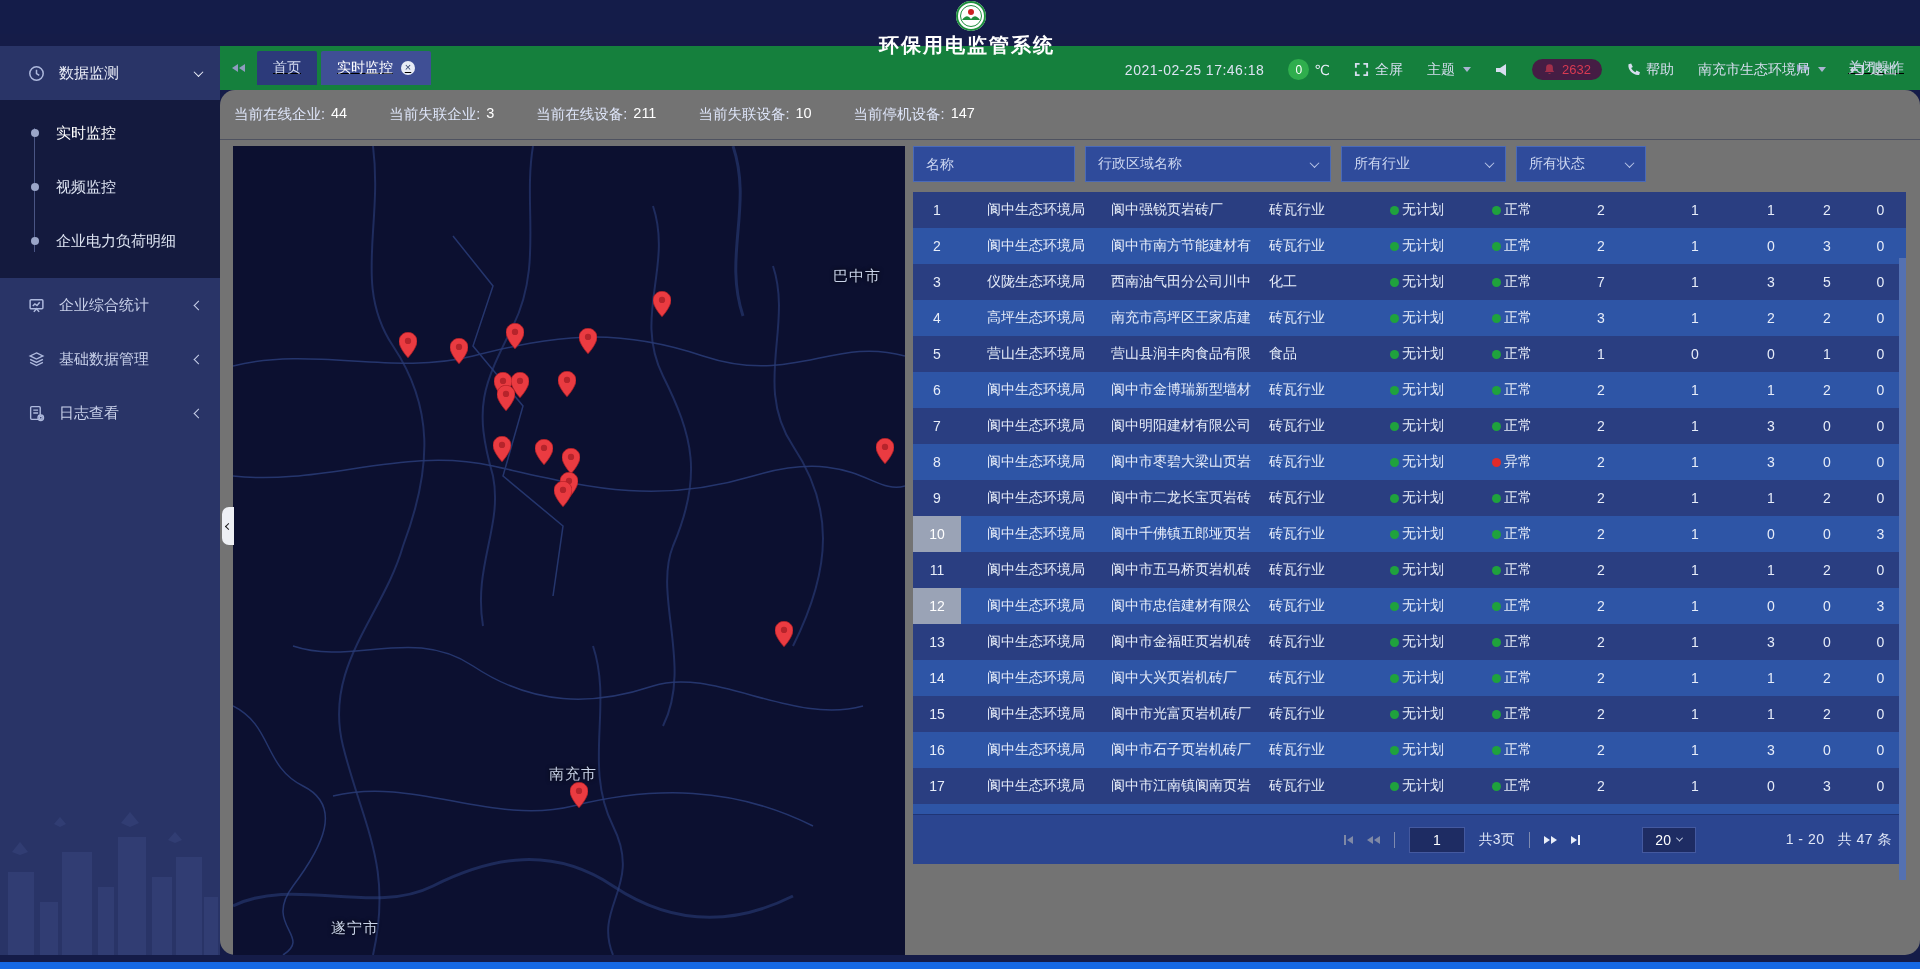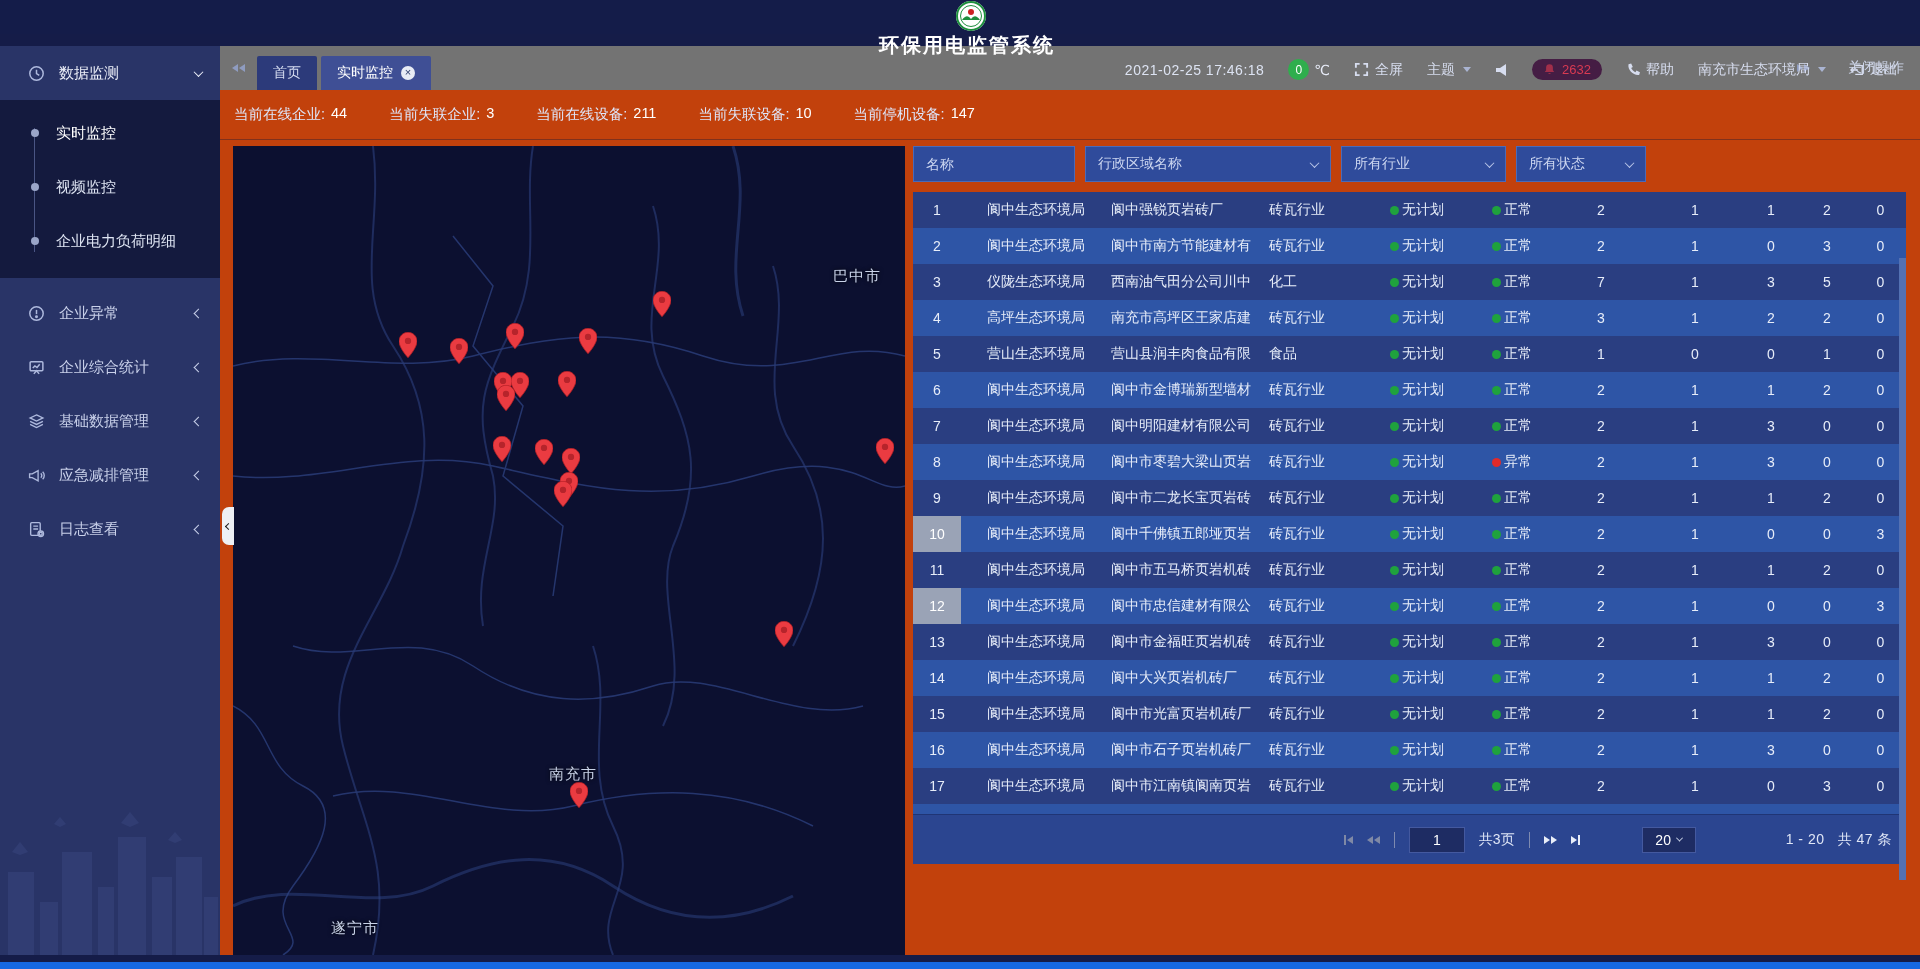--- a/index.html
+++ b/index.html
@@ -38,41 +38,41 @@
   .chev.left { transform:rotate(135deg); }
   .submenu { background:#141a3e; position:relative; padding:6px 0 10px 0; }
   .submenu .vline { position:absolute; left:34px; top:28px; bottom:26px; width:1px; background:#4a5584; }
   .sub-item { height:54px; display:flex; align-items:center; padding-left:56px; font-size:15px;
     position:relative; cursor:pointer; color:#dfe5f3; }
   .sub-item .dot { position:absolute; left:31px; width:8px; height:8px; border-radius:50%; background:#9aa5c8; }
   .sub-item.active { color:#ffffff; }
   .skyline { position:absolute; bottom:0; left:0; width:220px; height:180px; opacity:.5; }
 
   
-  .tabbar { position:absolute; left:220px; top:46px; width:1700px; height:44px; background:#737373;
-    display:flex; align-items:flex-end; z-index:10; }
+  .tabbar { position:absolute; left:220px; top:46px; width:1700px; height:44px; background:#15803d;
+    display:flex; align-items:center; z-index:10;text-decoration:underline; }
   .tab-scroll { height:44px; display:flex; align-items:center; padding:0 12px; color:#8f9cc0; cursor:pointer; }
   .tab { height:34px; display:flex; align-items:center; gap:8px; padding:0 16px; margin-right:4px;
     background:#2c3a7a; color:#d5dcf0; font-size:14px; border-radius:2px 2px 0 0; cursor:pointer; }
   .tab.active { background:#3f4f95; color:#ffffff; }
   .tab-close { width:14px; height:14px; border-radius:50%; background:#e8ecf5; color:#30406e;
     font-size:11px; line-height:13px; text-align:center; cursor:pointer; }
   .tab-close::before { content:"×"; }
   .tabbar-right { margin-left:auto; display:flex; align-items:center; gap:26px; padding-right:16px; height:44px; }
   .close-ops { color:#d0d8ec; font-size:14px; cursor:pointer; }
 
   
   .tri { width:0; height:0; border:4px solid transparent; display:inline-block; }
   .tri.l { border-right:6px solid currentColor; border-left:0; }
   .tri.r { border-left:6px solid currentColor; border-right:0; }
   .dbl { display:inline-flex; gap:1px; align-items:center; }
   .pg-bar { width:2px; height:10px; background:currentColor; display:inline-block; }
 
   
-  .content { position:absolute; left:220px; top:90px; width:1700px; height:865px; background:#c2410c; }
+  .content { position:absolute; left:220px; top:90px; width:1700px; height:865px; background:#737373;border-radius:15px; }
   .statsbar { height:50px; display:flex; align-items:center; gap:42px; padding-left:14px;
     font-size:14.5px; color:#dfe6fa; border-bottom:1px solid rgba(10,20,60,.35); }
   .stat { display:flex; gap:6px; }
   .stat .sv { color:#ffffff; }
 
   .workspace { position:relative; display:flex; padding:6px 14px 0 13px; height:815px; }
 
   
   .map { position:relative; width:672px; height:809px; background:#0c1030; flex:none; overflow:hidden; }
   .map svg.roads { position:absolute; left:0; top:0; }
@@ -212,57 +212,37 @@
       </div>
       <div class="sub-item">
         <span class="dot"></span>
         <span>视频监控</span>
       </div>
       <div class="sub-item">
         <span class="dot"></span>
         <span>企业电力负荷明细</span>
       </div>
     </div>
-    <div class="side-group" style="margin-top:8px">
-      <span class="gi">
-        <svg width="17" height="17" viewBox="0 0 16 16" fill="none" stroke="currentColor" stroke-width="1.4">
-          <circle cx="8" cy="8" r="6.3"></circle>
-            <path d="M8 4.6v4"></path>
-            <circle cx="8" cy="11" r="0.7" fill="currentColor"></circle>
-        </svg>
-        </span>
-      <span class="glabel">企业异常</span>
-      <span class="chev left"></span>
-    </div>
     <div class="side-group">
       <span class="gi">
         <svg width="17" height="17" viewBox="0 0 16 16" fill="none" stroke="currentColor" stroke-width="1.4">
           <rect x="2" y="2.5" width="12" height="8.5" rx="1"></rect>
             <path d="M4.5 8.5l2-2 2 1.5 2.5-3 M5.5 14l2.5-3 2.5 3"></path>
         </svg>
         </span>
       <span class="glabel">企业综合统计</span>
       <span class="chev left"></span>
     </div>
     <div class="side-group">
       <span class="gi">
         <svg width="17" height="17" viewBox="0 0 16 16" fill="none" stroke="currentColor" stroke-width="1.3">
           <path d="M8 1.8l6 2.9-6 2.9-6-2.9z M2 7.8l6 2.9 6-2.9 M2 10.8l6 2.9 6-2.9"></path>
         </svg>
         </span>
       <span class="glabel">基础数据管理</span>
-      <span class="chev left"></span>
-    </div>
-    <div class="side-group">
-      <span class="gi">
-        <svg width="17" height="17" viewBox="0 0 16 16" fill="none" stroke="currentColor" stroke-width="1.3">
-          <path d="M1.5 6.5v3.5h2.5l5.5 3V3.5L4 6.5z M12 6c1.3 1 1.3 3 0 4 M13.8 4.5c2 1.8 2 5.2 0 7"></path>
-        </svg>
-        </span>
-      <span class="glabel">应急减排管理</span>
       <span class="chev left"></span>
     </div>
     <div class="side-group">
       <span class="gi">
         <svg width="17" height="17" viewBox="0 0 16 16" fill="none" stroke="currentColor" stroke-width="1.3">
           <rect x="2.5" y="1.5" width="9" height="12" rx="1"></rect>
             <path d="M5 4.8h4.5 M5 7.5h4.5"></path>
           <circle cx="12" cy="12" r="2.6" fill="#293467"></circle>
             <circle cx="12" cy="12" r="1.4"></circle>
         </svg>

